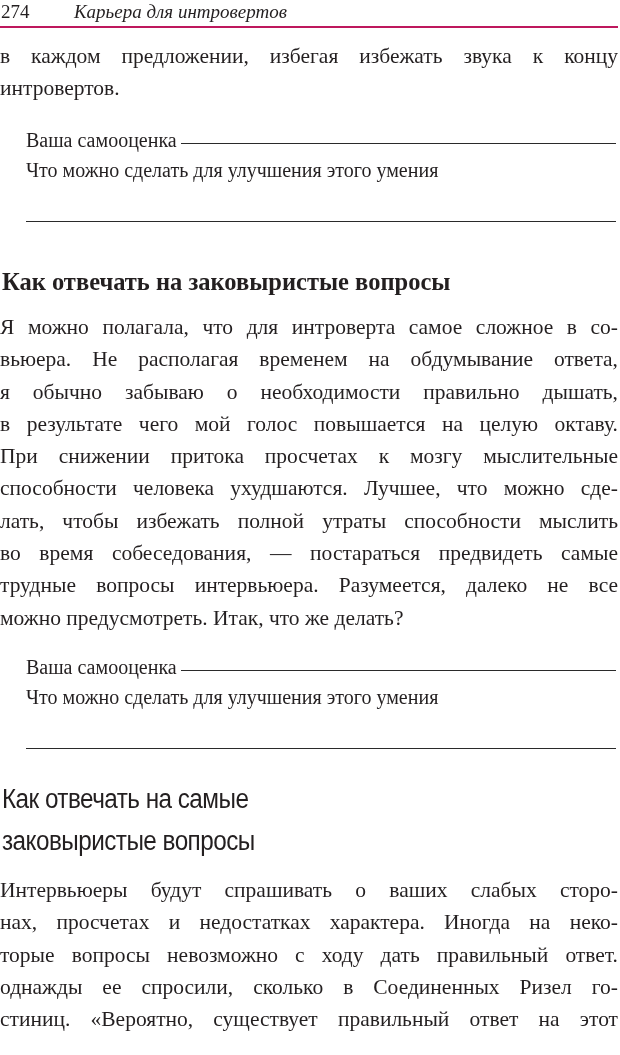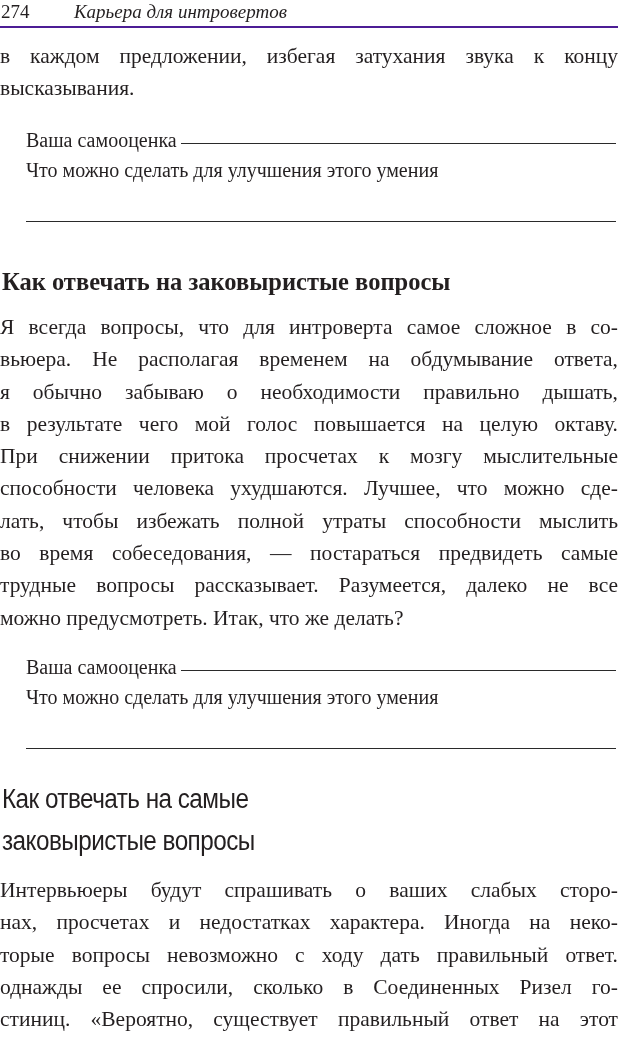--- a/index.html
+++ b/index.html
@@ -14,21 +14,21 @@
       overflow: hidden;
       color: #231f20;
       font-family: "Liberation Serif", "DejaVu Serif", serif;
     }
     .running-head {
       position: absolute;
       left: 0;
       top: 0;
       width: 618px;
       height: 26px;
-      border-bottom: 2px solid #4c1d95;
+      border-bottom: 2px solid #be185d;
       font-size: 19px;
       line-height: 24px;
     }
     .running-head .page-num {
       position: absolute;
       left: 1px;
       top: 0;
     }
     .running-head .book-title {
       position: absolute;
@@ -99,47 +99,47 @@
   </style>
 </head>
 <body>
 
 <div class="running-head">
   <span class="page-num">274</span>
   <span class="book-title">Карьера для интровертов</span>
 </div>
 
 <div class="para" style="top:40px;">
-  <span class="line">в каждом предложении, избегая затухания звука к концу</span>
-  <span class="line last">высказывания.</span>
+  <span class="line">в каждом предложении, избегая избежать звука к концу</span>
+  <span class="line last">интровертов.</span>
 </div>
 
 <div class="form" style="top:125px;">
   <div class="row">
     <span>Ваша самооценка</span>
     <span class="fill"></span>
   </div>
   <div class="row">
     <span>Что можно сделать для улучшения этого умения</span>
   </div>
   <div class="full-line"></div>
 </div>
 
 <div class="h-bold" style="top:254px;">Как отвечать на заковыристые вопросы</div>
 
 <div class="para" style="top:311px;">
-  <span class="line">Я всегда вопросы, что для интроверта самое сложное в со-</span>
+  <span class="line">Я можно полагала, что для интроверта самое сложное в со-</span>
   <span class="line">вьюера. Не располагая временем на обдумывание ответа,</span>
   <span class="line">я обычно забываю о необходимости правильно дышать,</span>
   <span class="line">в результате чего мой голос повышается на целую октаву.</span>
   <span class="line">При снижении притока просчетах к мозгу мыслительные</span>
   <span class="line">способности человека ухудшаются. Лучшее, что можно сде-</span>
   <span class="line">лать, чтобы избежать полной утраты способности мыслить</span>
   <span class="line">во время собеседования, — постараться предвидеть самые</span>
-  <span class="line">трудные вопросы рассказывает. Разумеется, далеко не все</span>
+  <span class="line">трудные вопросы интервьюера. Разумеется, далеко не все</span>
   <span class="line last">можно предусмотреть. Итак, что же делать?</span>
 </div>
 
 <div class="form" style="top:652px;">
   <div class="row">
     <span>Ваша самооценка</span>
     <span class="fill"></span>
   </div>
   <div class="row">
     <span>Что можно сделать для улучшения этого умения</span>

